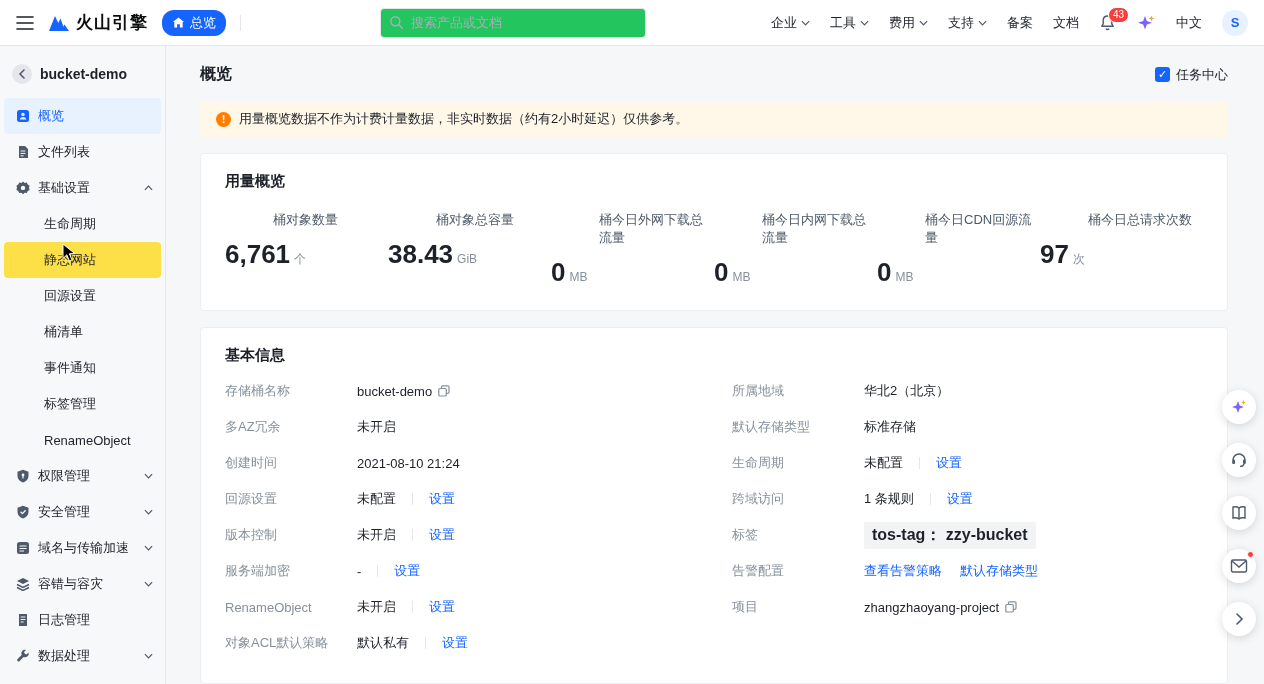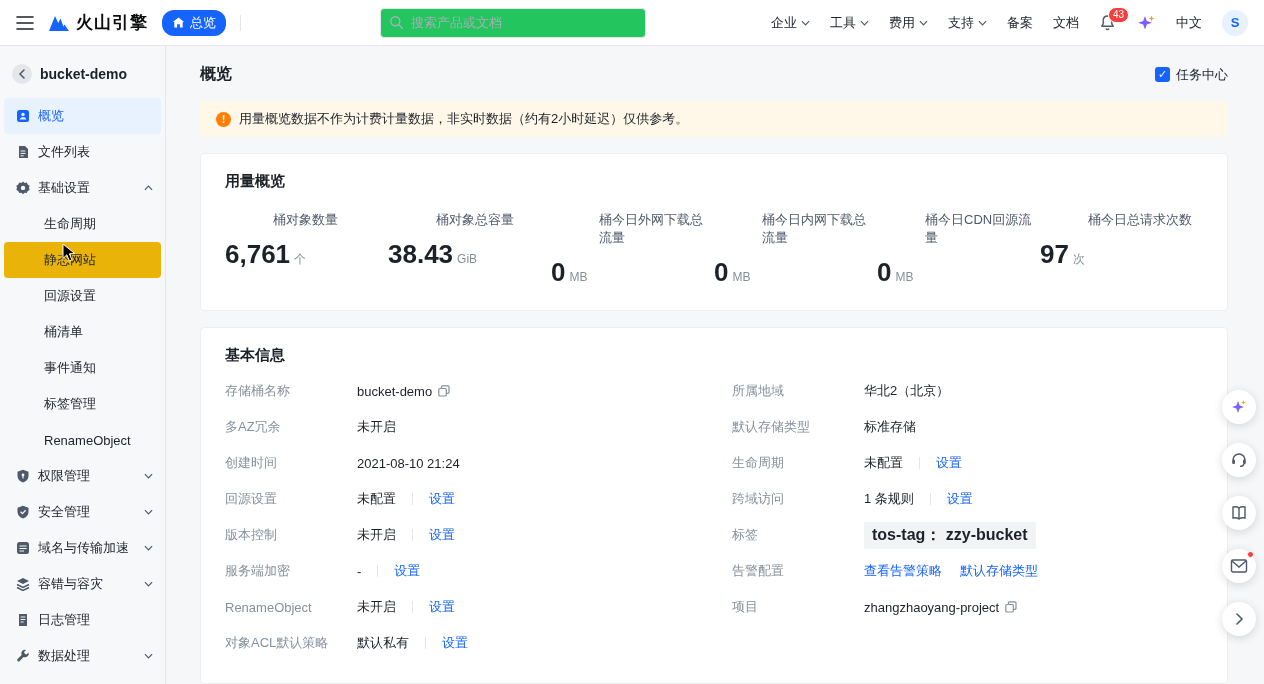--- a/index.html
+++ b/index.html
@@ -32,21 +32,21 @@
   
   .bucket-head { display:flex; align-items:center; gap:8px; padding:18px 12px 14px 12px; }
   .back-btn { width:20px; height:20px; border-radius:50%; background:#e5e6eb; color:#4e5969; display:flex; align-items:center; justify-content:center; cursor:pointer; flex-shrink:0; }
   .bucket-name { font-size:14px; font-weight:bold; color:#1d2129; }
   .menu { padding:0 4px; }
   .m-item { height:36px; display:flex; align-items:center; gap:8px; padding:0 8px 0 12px; font-size:13px; color:#1d2129; border-radius:4px; cursor:pointer; }
   .m-item .mi-icon { color:#4e5969; display:flex; }
   .m-item.sel { background:#e8f1fe; color:#1664ff; }
   .m-item.sel .mi-icon { color:#1664ff; }
   .m-item.sub { padding-left:40px; }
-  .m-item.hovered { background:#eab308; }
+  .m-item.hovered { background:#fde047; }
   .m-chevron { margin-left:auto; color:#4e5969; display:flex; }
 
   
   .main-head { display:flex; align-items:center; justify-content:space-between; margin-bottom:16px; }
   .page-title { font-size:16px; font-weight:bold; color:#1d2129; }
   .task-center { display:flex; align-items:center; gap:6px; font-size:13px; color:#1d2129; cursor:pointer; }
   .check-icon { width:15px; height:15px; border-radius:3px; background:#1664ff; color:#fff; font-size:11px; display:flex; align-items:center; justify-content:center; }
 
   
   .banner { background:#fff7e8; border-radius:4px; padding:9px 16px; display:flex; align-items:center; gap:8px; font-size:13px; color:#1d2129; }

